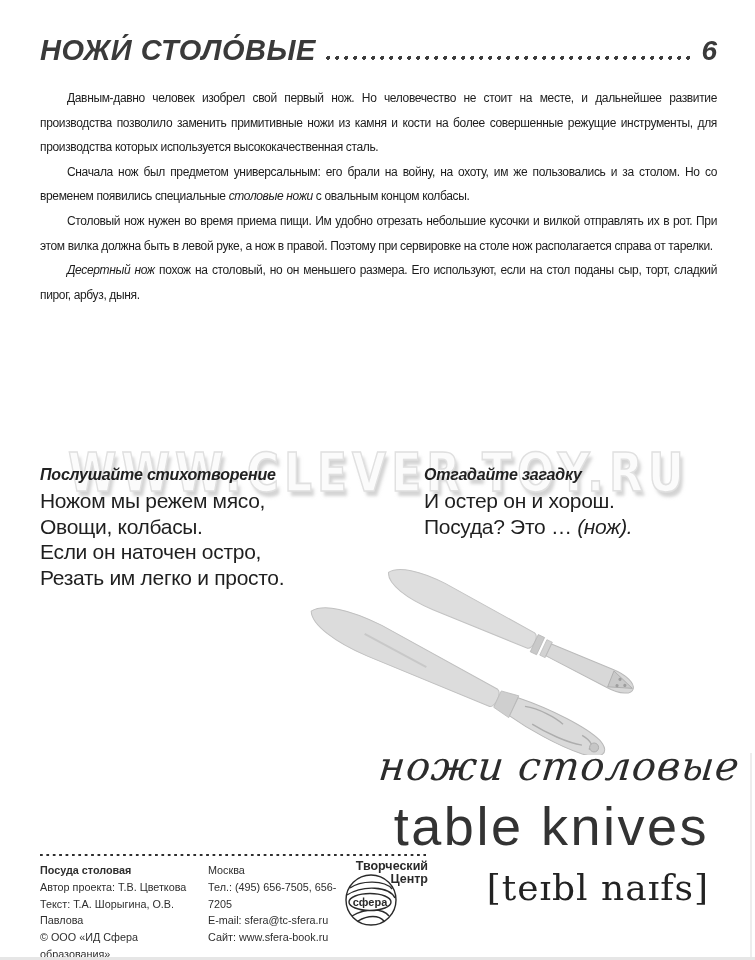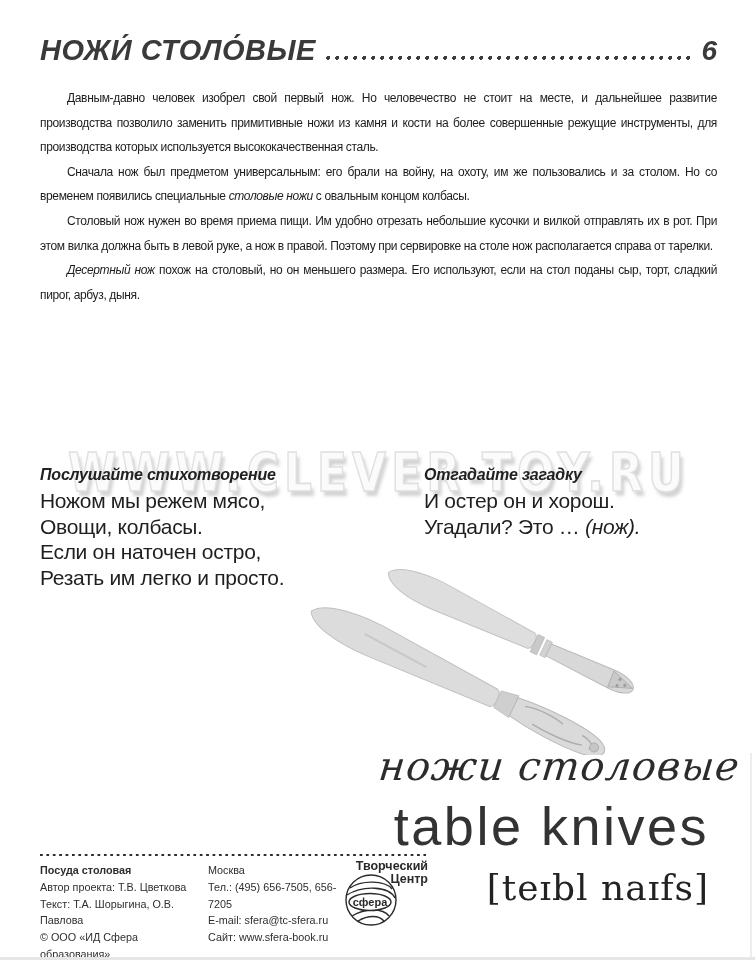--- a/index.html
+++ b/index.html
@@ -119,21 +119,21 @@
     <div class="section-heading">Послушайте стихотворение</div>
     <div class="verse-line">Ножом мы режем мясо,</div>
     <div class="verse-line">Овощи, колбасы.</div>
     <div class="verse-line">Если он наточен остро,</div>
     <div class="verse-line">Резать им легко и просто.</div>
   </div>
 
   <div class="col-right">
     <div class="section-heading">Отгадайте загадку</div>
     <div class="verse-line">И остер он и хорош.</div>
-    <div class="verse-line"><span>Угадали? Это … </span><em>(нож).</em></div>
+    <div class="verse-line"><span>Посуда? Это … </span><em>(нож).</em></div>
   </div>
 
   <svg class="knives" width="395" height="205" viewBox="0 0 395 205">
 
     <g transform="translate(22,44) rotate(25)">
       <path d="M2,18 C10,6 36,0 72,1 L204,10 Q208,11 208,19 Q208,28 204,29 L72,35 C36,36 8,30 2,18 Z" fill="#dcdcdc" stroke="#c0c0c0" stroke-width="1"></path>
       <path d="M60,16 L130,20" stroke="#c8c8c8" stroke-width="2" fill="none"></path>
       <path d="M208,10 L226,7 L226,31 L208,28 Z" fill="#cfcfcf" stroke="#bdbdbd" stroke-width="0.8"></path>
       <path d="M226,9 C262,5 302,7 318,13 C334,20 328,30 308,33 C282,36 248,33 226,29 Z" fill="#dadada" stroke="#b9b9b9" stroke-width="1"></path>
       <path d="M236,14 C250,10 268,11 278,14 M250,27 C266,29 290,29 304,25 M300,16 C310,17 316,21 312,26" fill="none" stroke="#adadad" stroke-width="1.4"></path>

